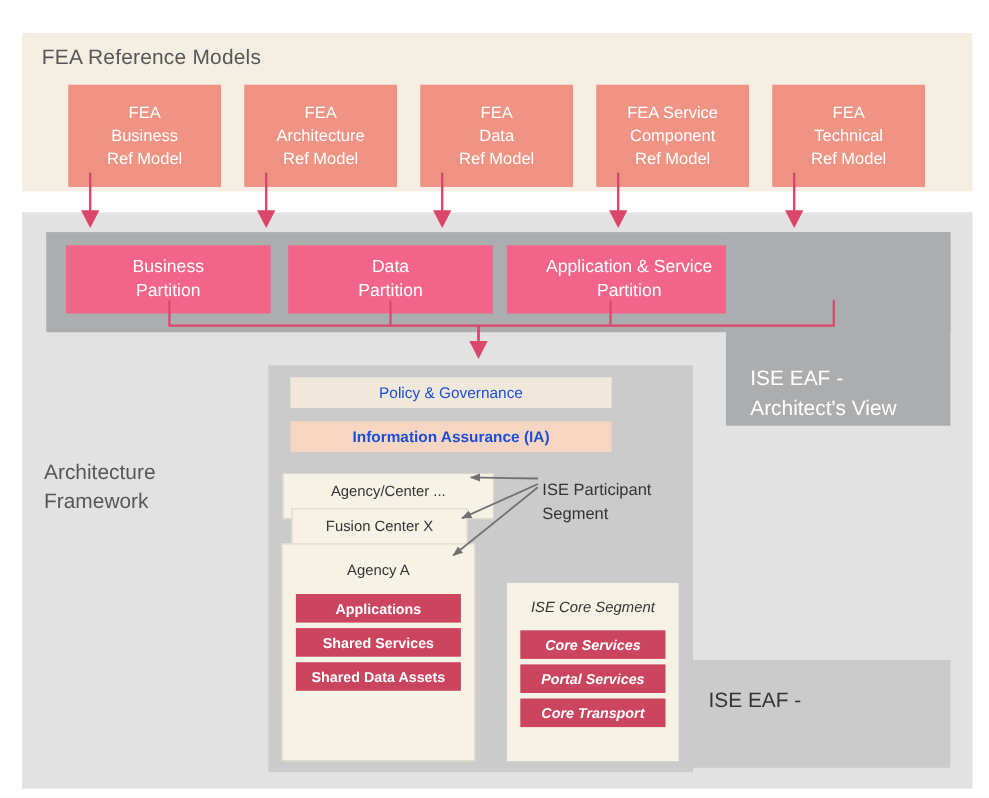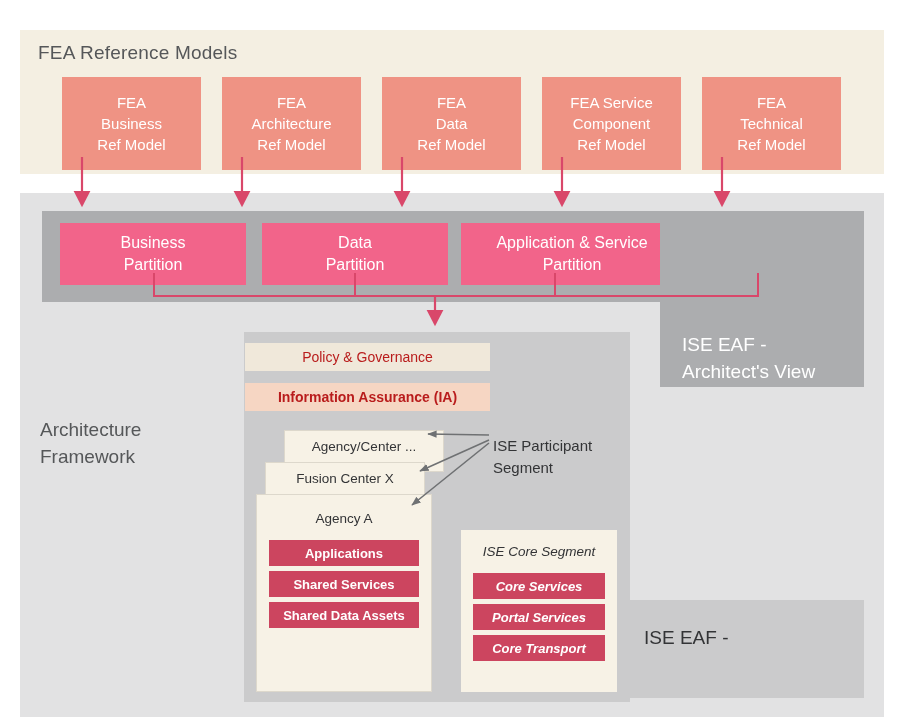--- a/index.html
+++ b/index.html
@@ -84,33 +84,33 @@
     font-size: 19px; line-height: 27px;
     padding: 24px 0 0 24px;
   }
 
   
   #implementer-box {
     left: 244px; top: 320px; width: 386px; height: 370px;
     background: #cbcbcc;
   }
   .band-row {
-    left: 245px; width: 245px; height: 28px;
-    font-size: 14px; color: #b91c1c;
+    left: 264px; width: 292px; height: 28px;
+    font-size: 14px; color: #1d4ed8;
     display: flex; align-items: center; justify-content: center;
   }
   #policy-row { top: 331px; background: #f0e8da; }
   #ia-row     { top: 371px; background: #f6d6c3; font-weight: bold; }
 
   
   .stack-card {
     background: #f7f2e6;
     border: 1px solid #ddd8cc;
   }
-  #card-agency-center { left: 284px; top: 418px; width: 160px; height: 42px; }
+  #card-agency-center { left: 257px; top: 418px; width: 192px; height: 42px; }
   #card-fusion-center { left: 265px; top: 450px; width: 160px; height: 42px; }
   #card-agency-a {
     left: 256px; top: 482px; width: 176px; height: 198px;
     padding-top: 8px;
   }
   .stack-title {
     font-size: 13.5px; color: #333436;
     text-align: center; line-height: 32px;
   }
   .seg-item {

